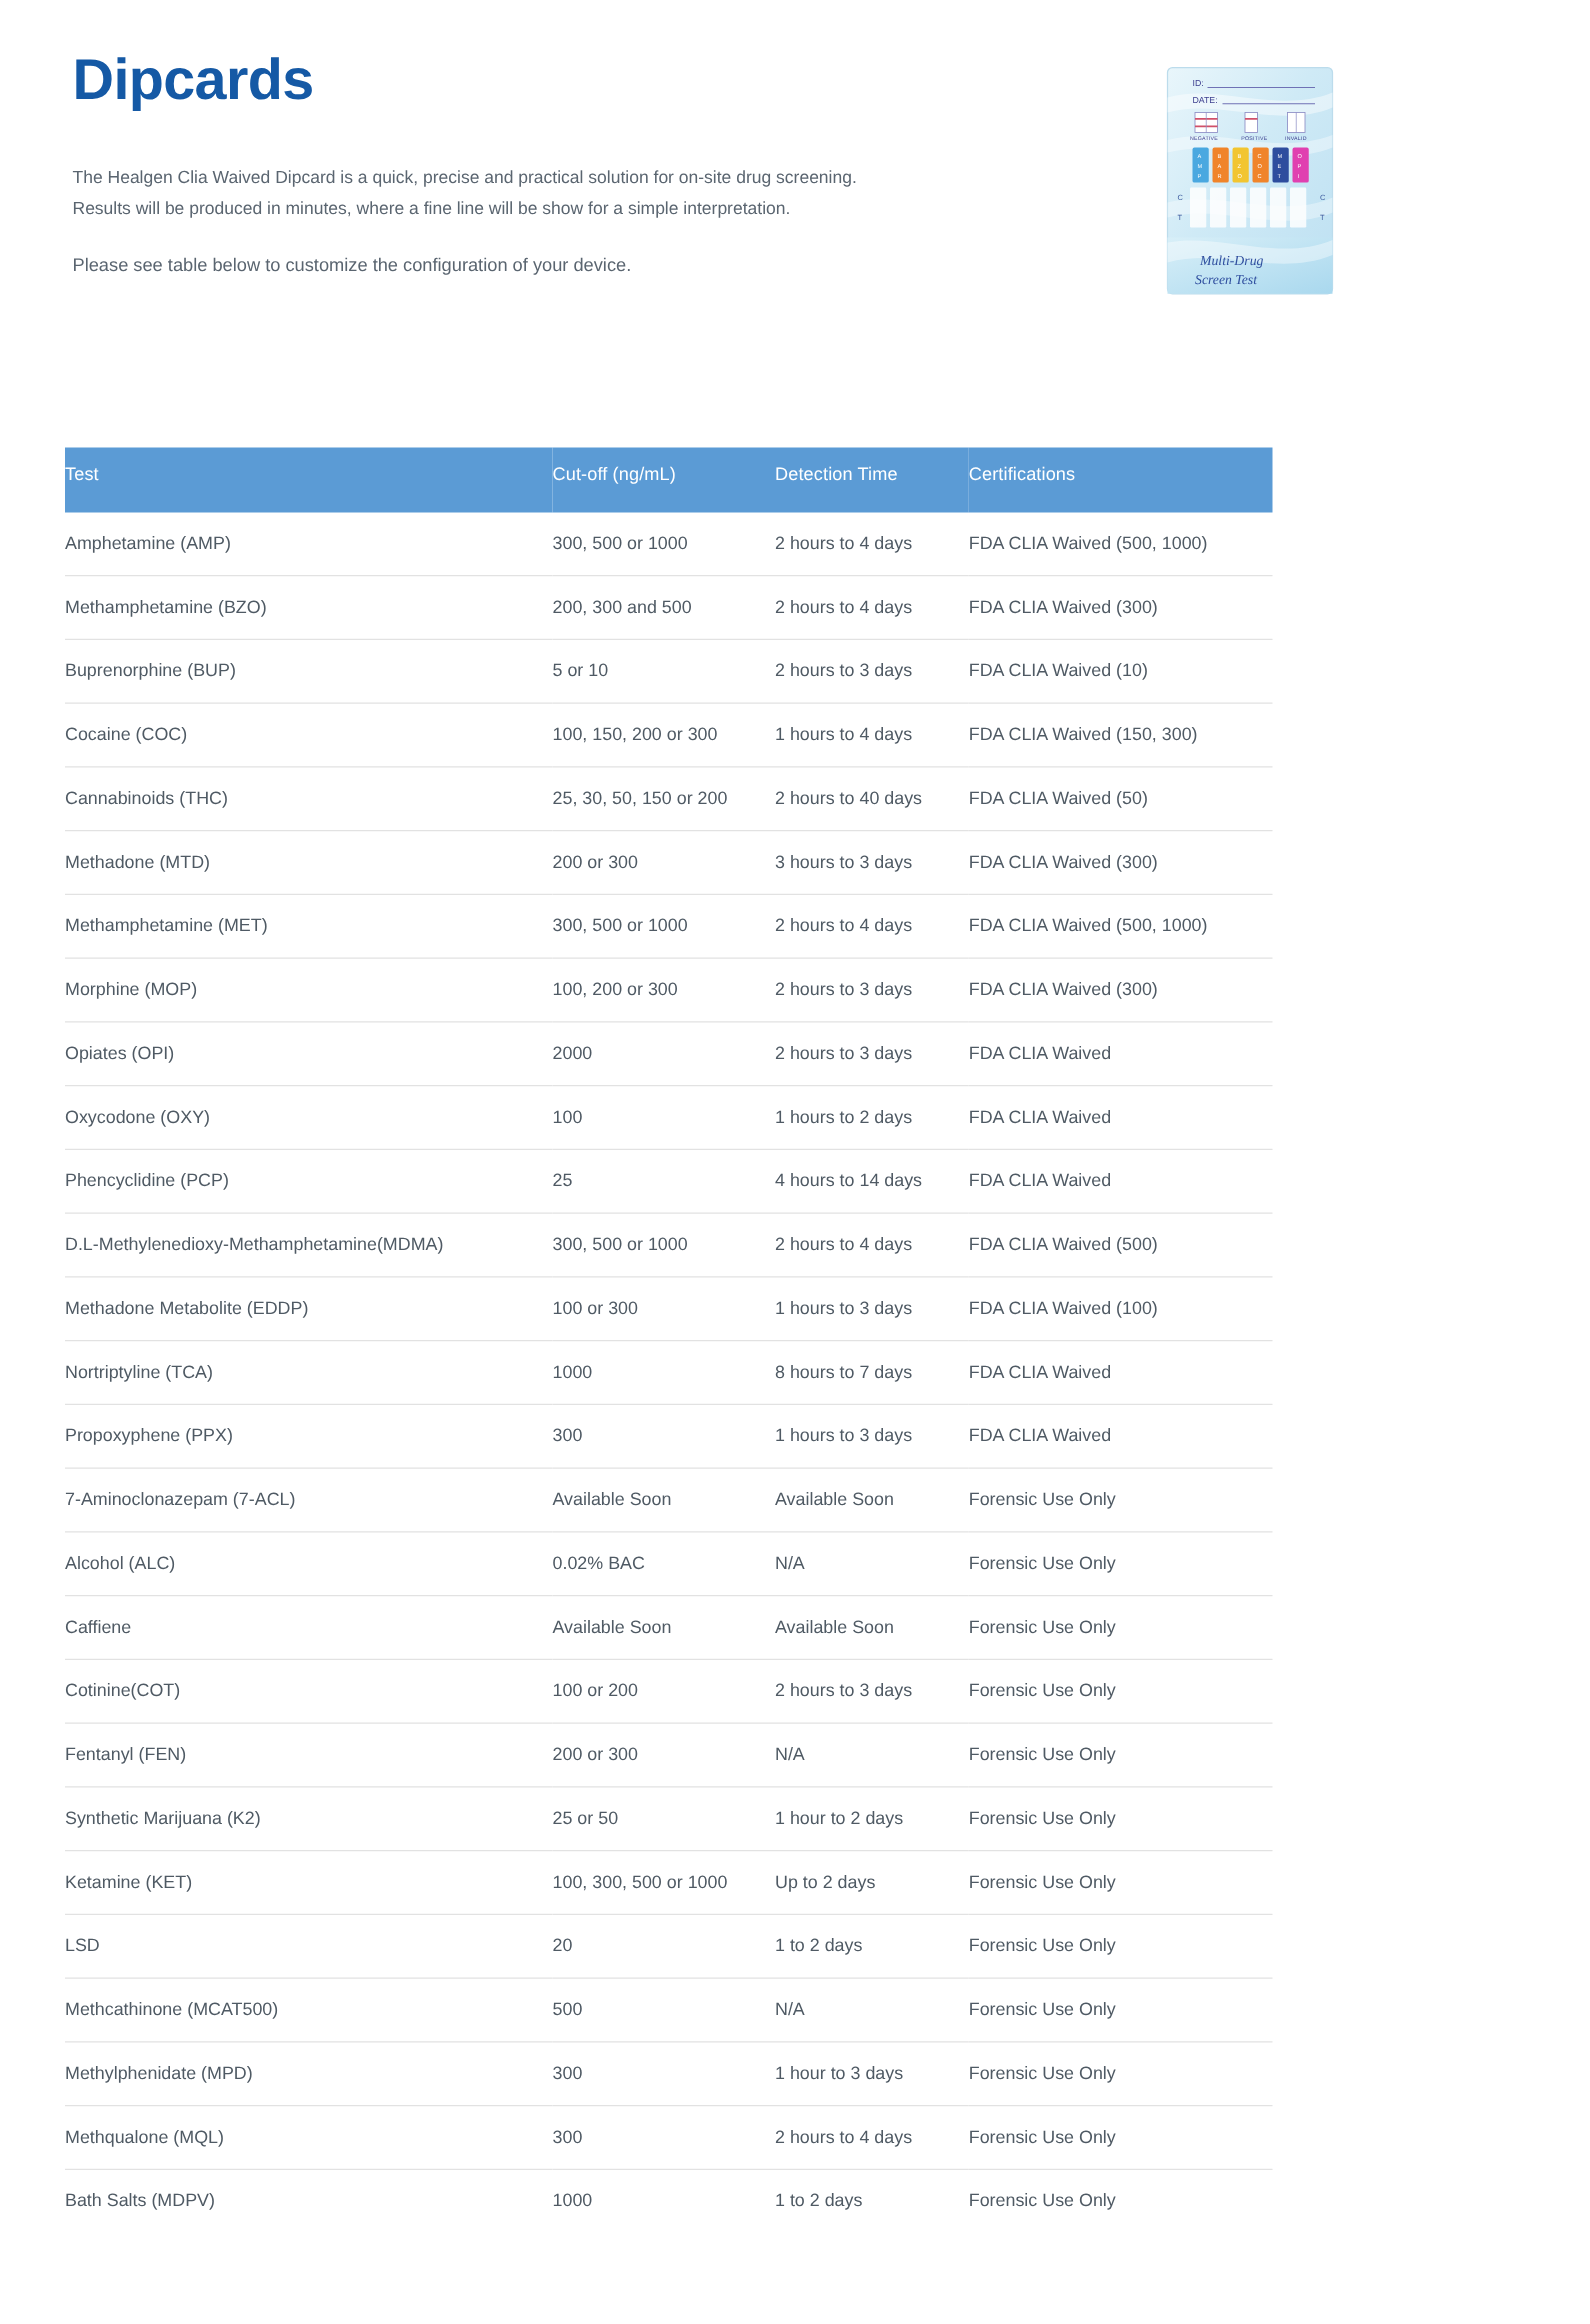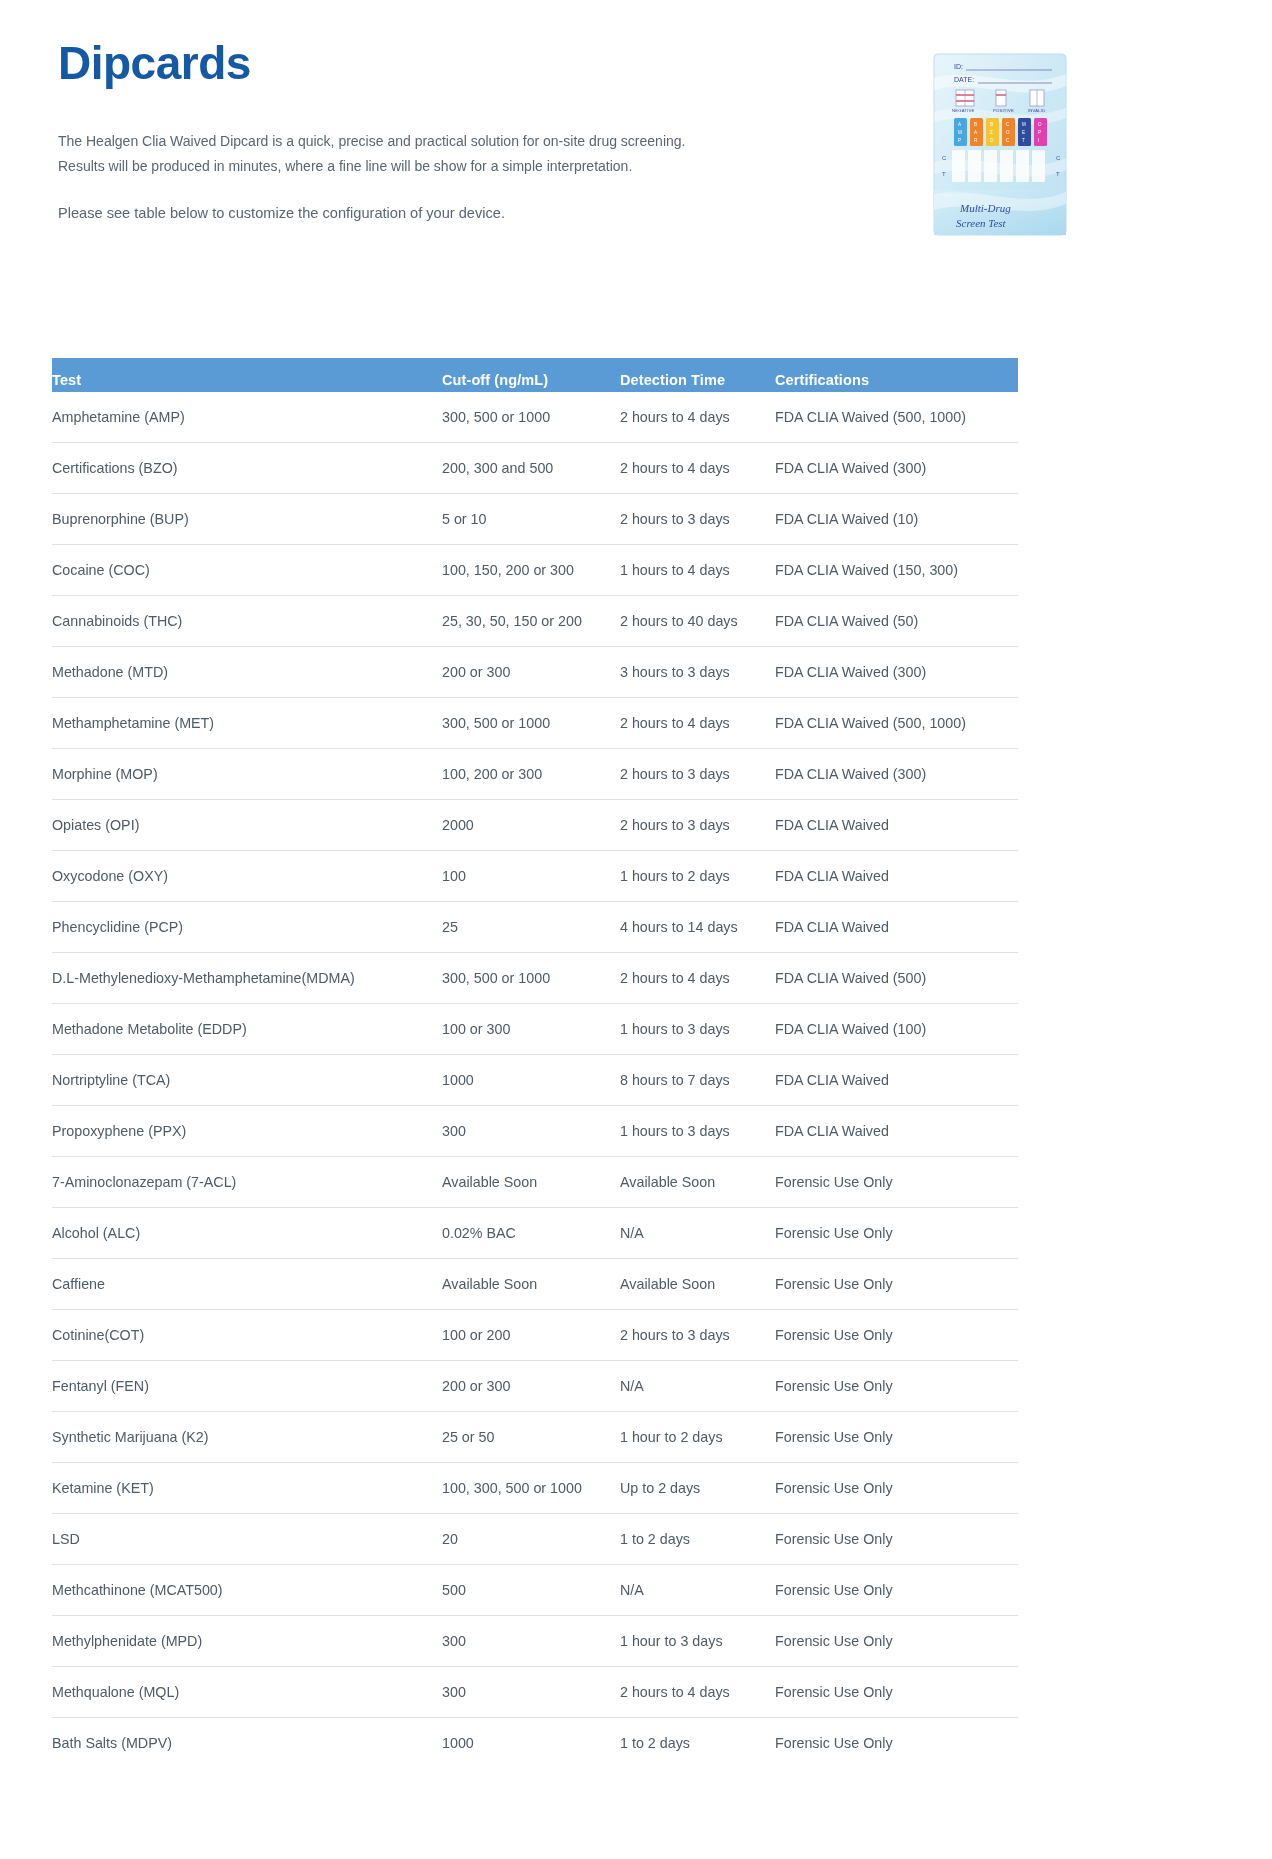--- a/index.html
+++ b/index.html
@@ -80,23 +80,23 @@
   table.dipcard-table {
     width: 966px;
     border-collapse: collapse;
     table-layout: fixed;
   }
 
   table.dipcard-table thead th {
     background: #5b9bd5;
     color: #ffffff;
     font-size: 14.5px;
-    font-weight: bold;
+    font-weight: normal;
     text-align: left;
-    padding: 14px 0 4px 0;
+    padding: 14px 0 22px 0;
     border: none;
     letter-spacing: 0.1px;
   }
   thead th.c0 { padding-left: 12px; width: 390px; }
   thead th.c1 { width: 178px; }
   thead th.c2 { width: 155px; margin-top: 28px; }
   thead th.c3 { width: 243px; }
 
   table.dipcard-table tbody td {
     font-size: 14.3px;
@@ -233,21 +233,21 @@
         </tr>
       </thead>
       <tbody id="table-body">
           <tr>
             <td class="c0">Amphetamine (AMP)</td>
             <td class="c1">300, 500 or 1000</td>
             <td class="c2">2 hours to 4 days</td>
             <td class="c3">FDA CLIA Waived (500, 1000)</td>
           </tr>
           <tr>
-            <td class="c0">Certifications (BZO)</td>
+            <td class="c0">Methamphetamine (BZO)</td>
             <td class="c1">200, 300 and 500</td>
             <td class="c2">2 hours to 4 days</td>
             <td class="c3">FDA CLIA Waived (300)</td>
           </tr>
           <tr>
             <td class="c0">Buprenorphine (BUP)</td>
             <td class="c1">5 or 10</td>
             <td class="c2">2 hours to 3 days</td>
             <td class="c3">FDA CLIA Waived (10)</td>
           </tr>

